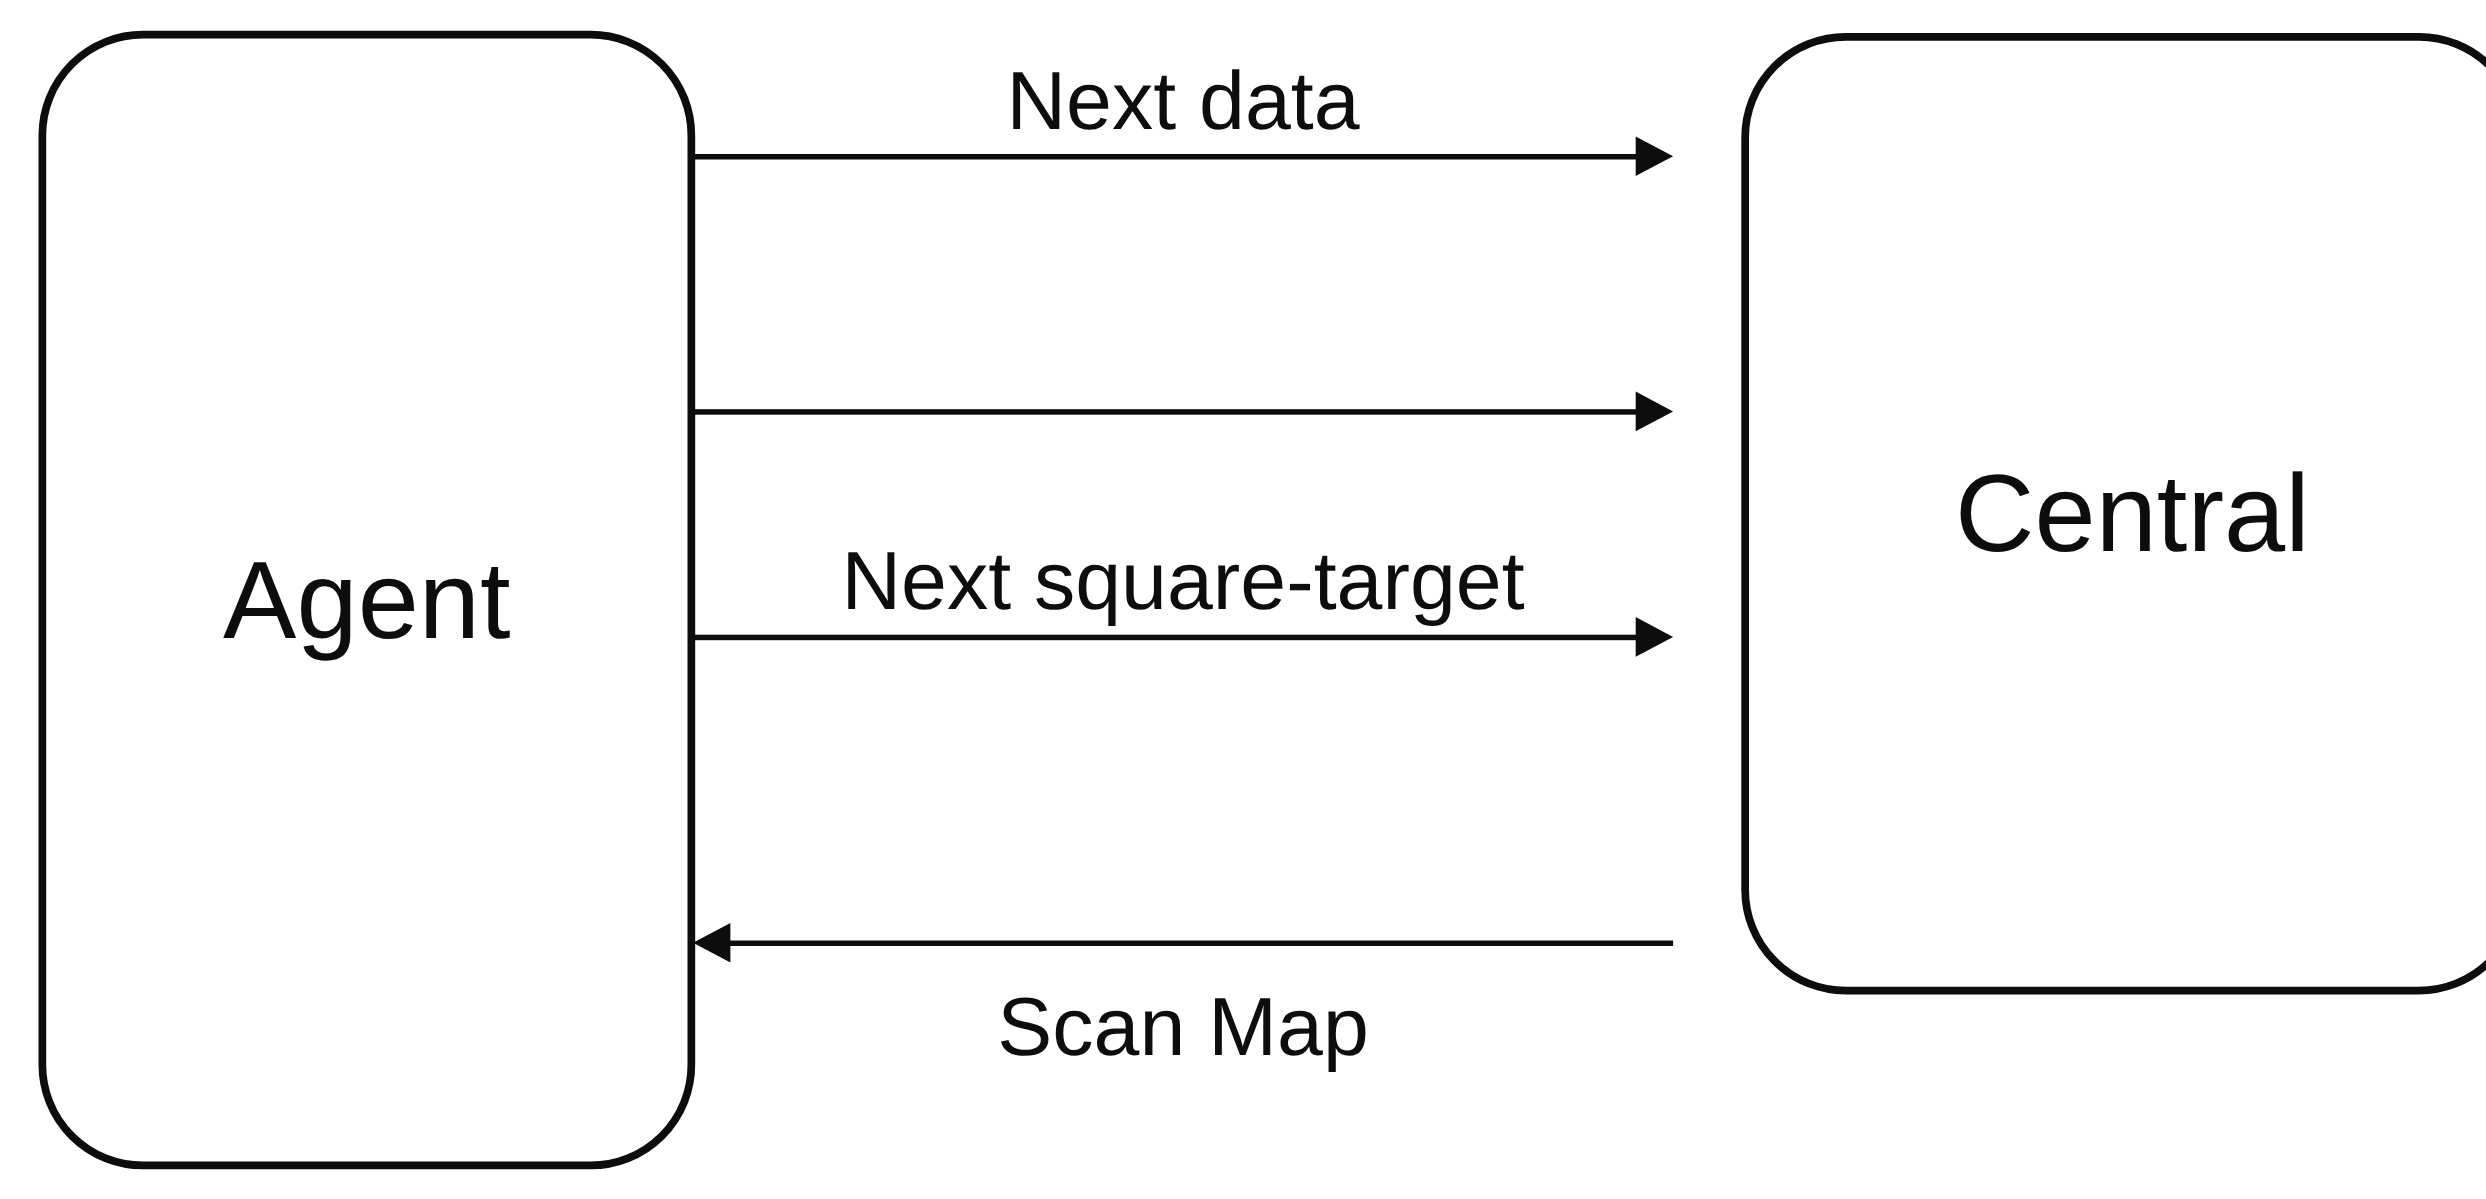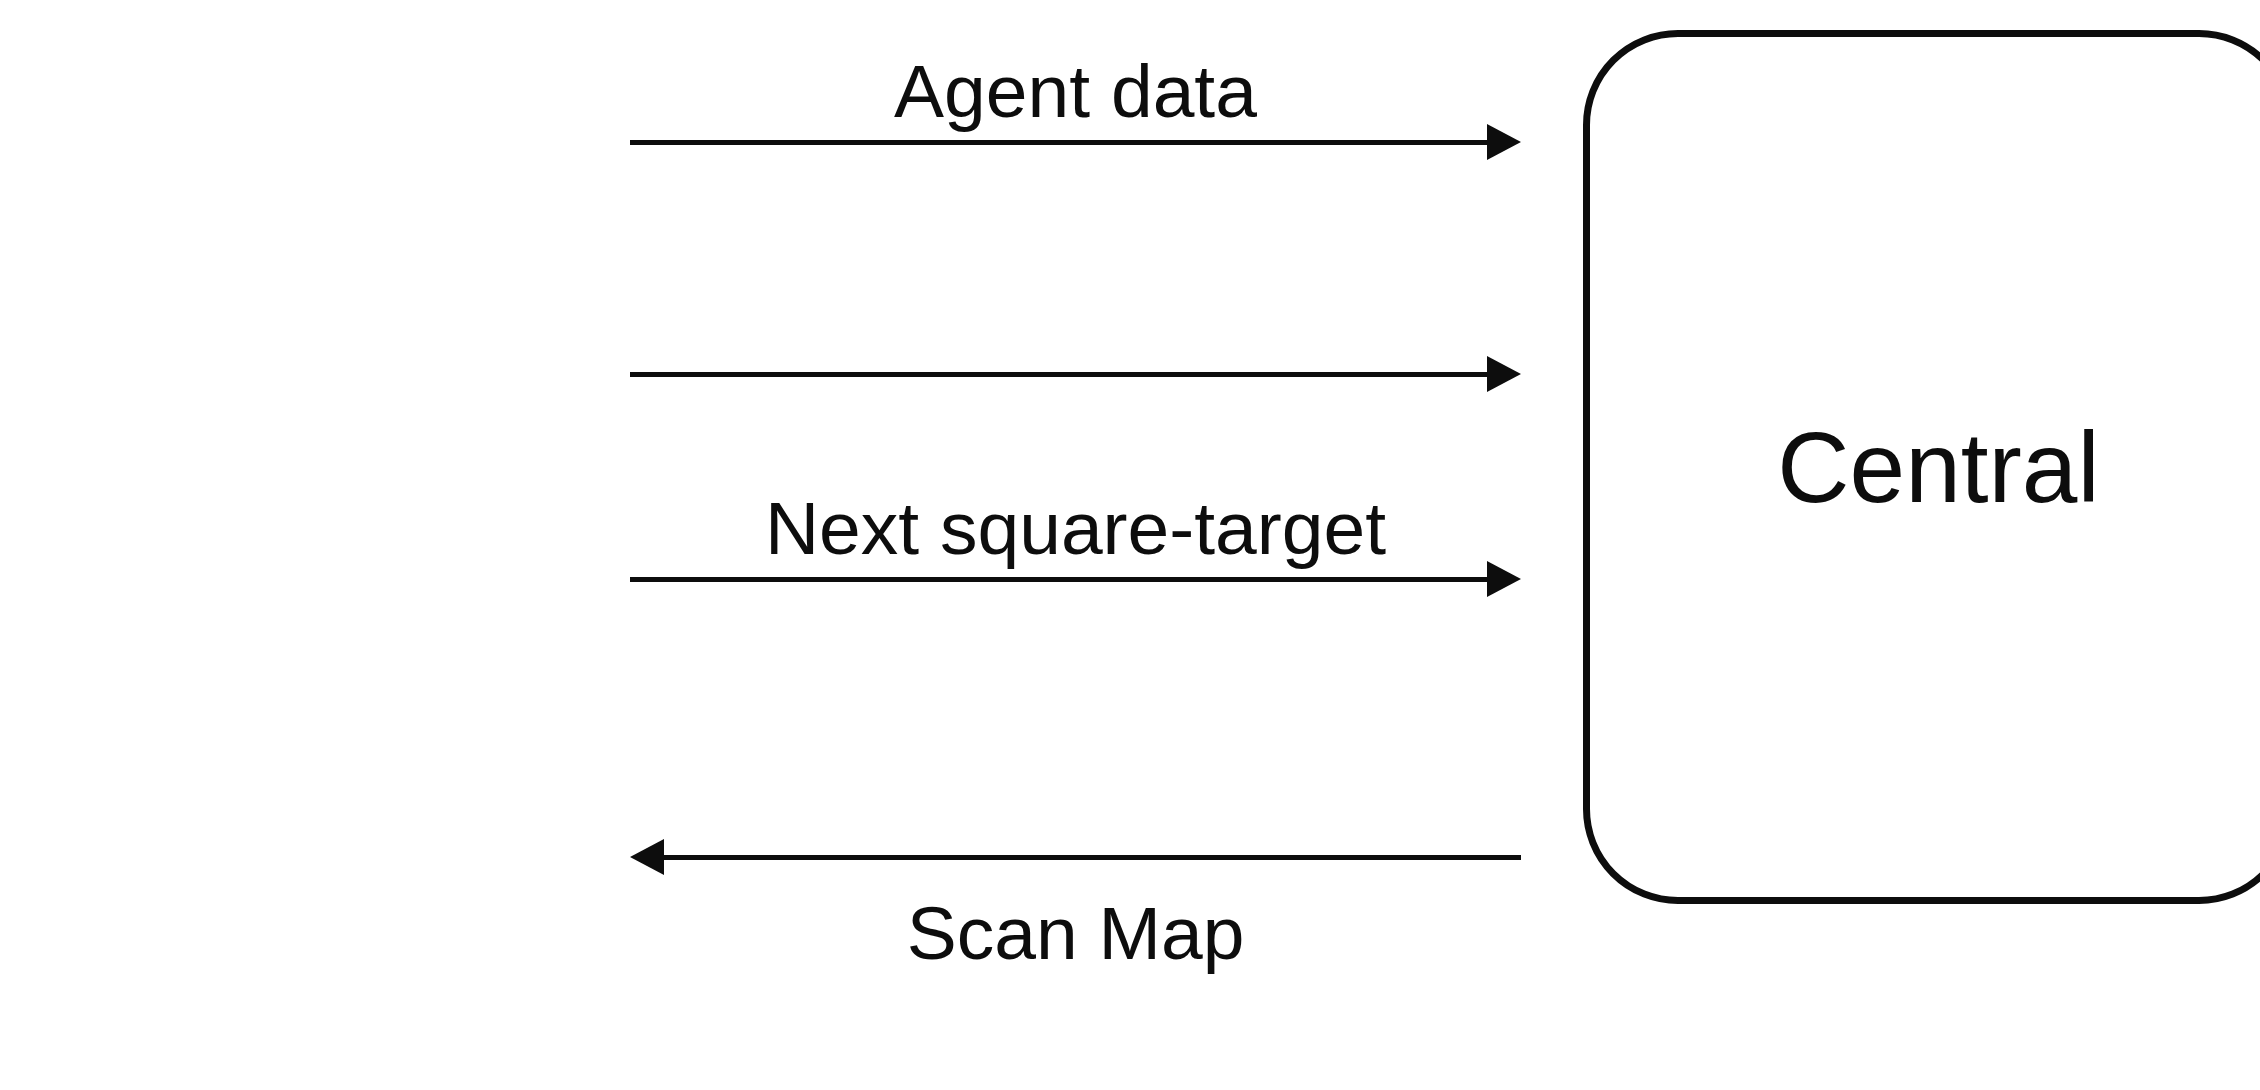--- a/index.html
+++ b/index.html
@@ -90,28 +90,31 @@
   
   .line-4 { left: 662px; top: 855px; width: 859px; }
   .head-4 { left: 630px; top: 839px; }
   .label-4 { top: 896px; }
 </style>
 </head>
 <body>
 
 <div class="canvas">
 
+  <div class="node node-agent">
+    <span class="node-label">Agent</span>
+  </div>
 
   <div class="node node-central">
     <span class="node-label">Central</span>
   </div>
 
   <div class="arrow-line line-1"></div>
   <div class="arrow-head right head-1"></div>
-  <div class="msg-label label-1">Agent data</div>
+  <div class="msg-label label-1">Next data</div>
 
   <div class="arrow-line line-2"></div>
   <div class="arrow-head right head-2"></div>
 
   <div class="arrow-line line-3"></div>
   <div class="arrow-head right head-3"></div>
   <div class="msg-label label-3">Next square-target</div>
 
   <div class="arrow-line line-4"></div>
   <div class="arrow-head left head-4"></div>

